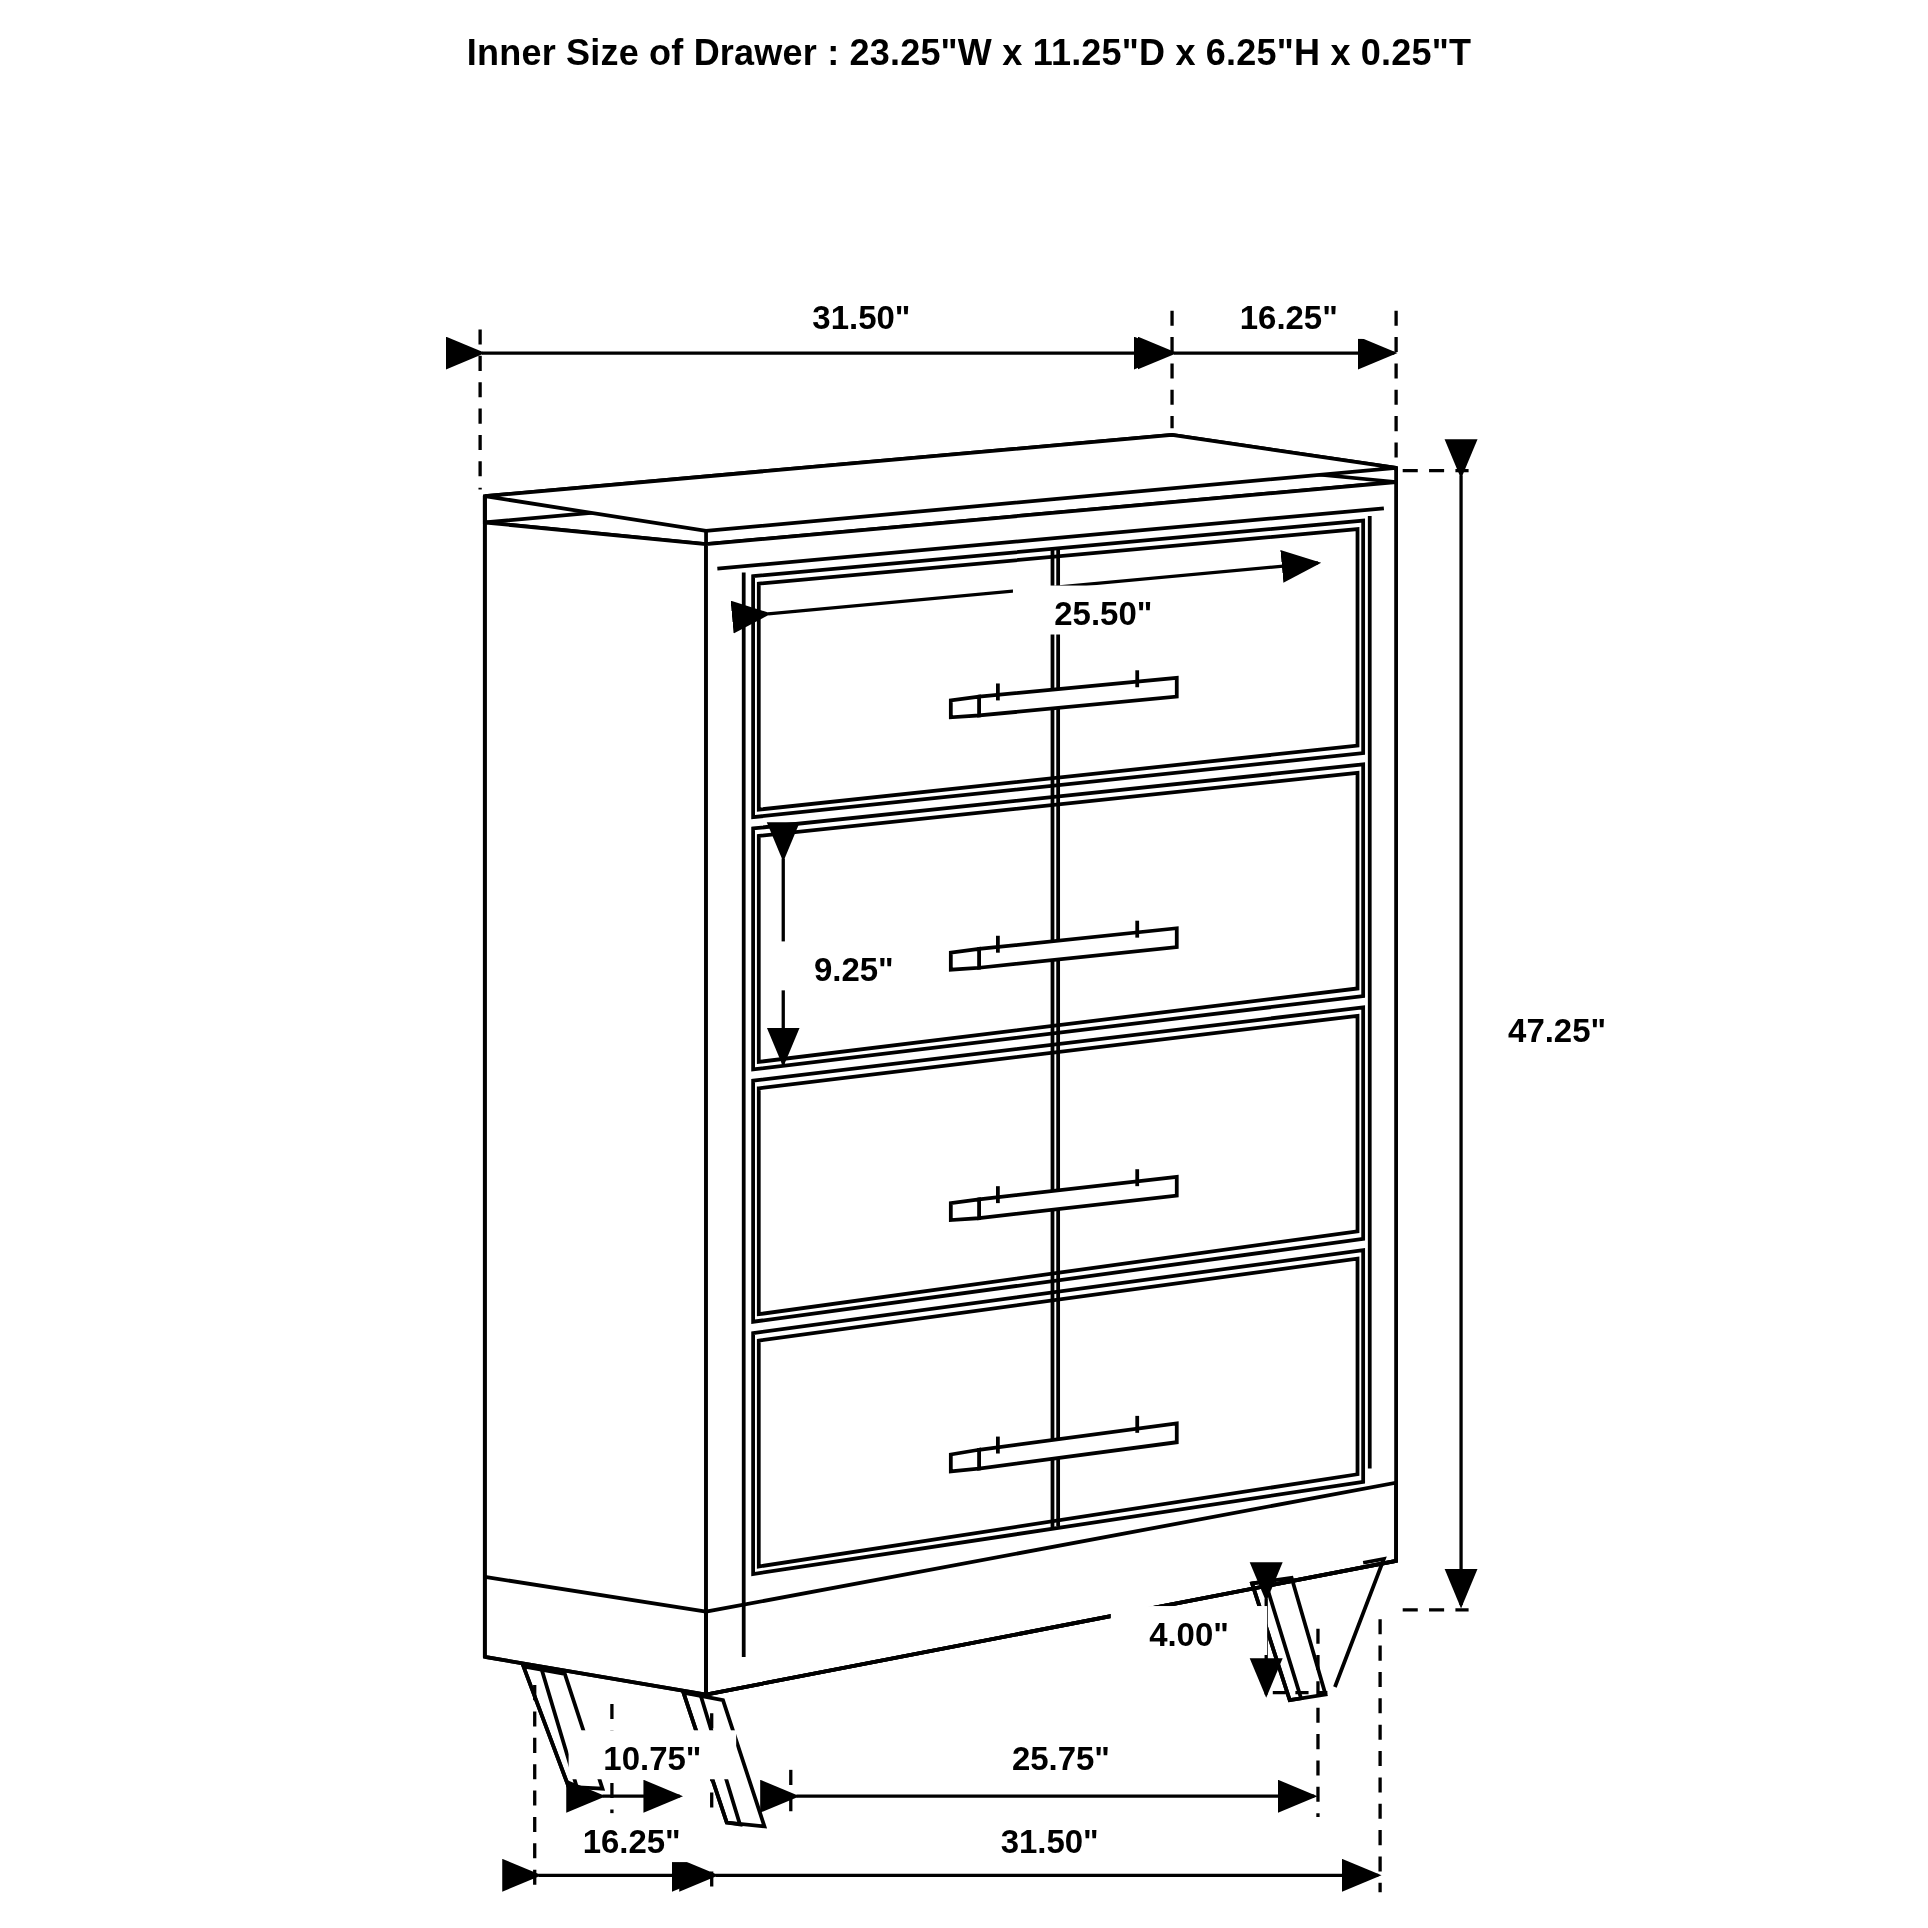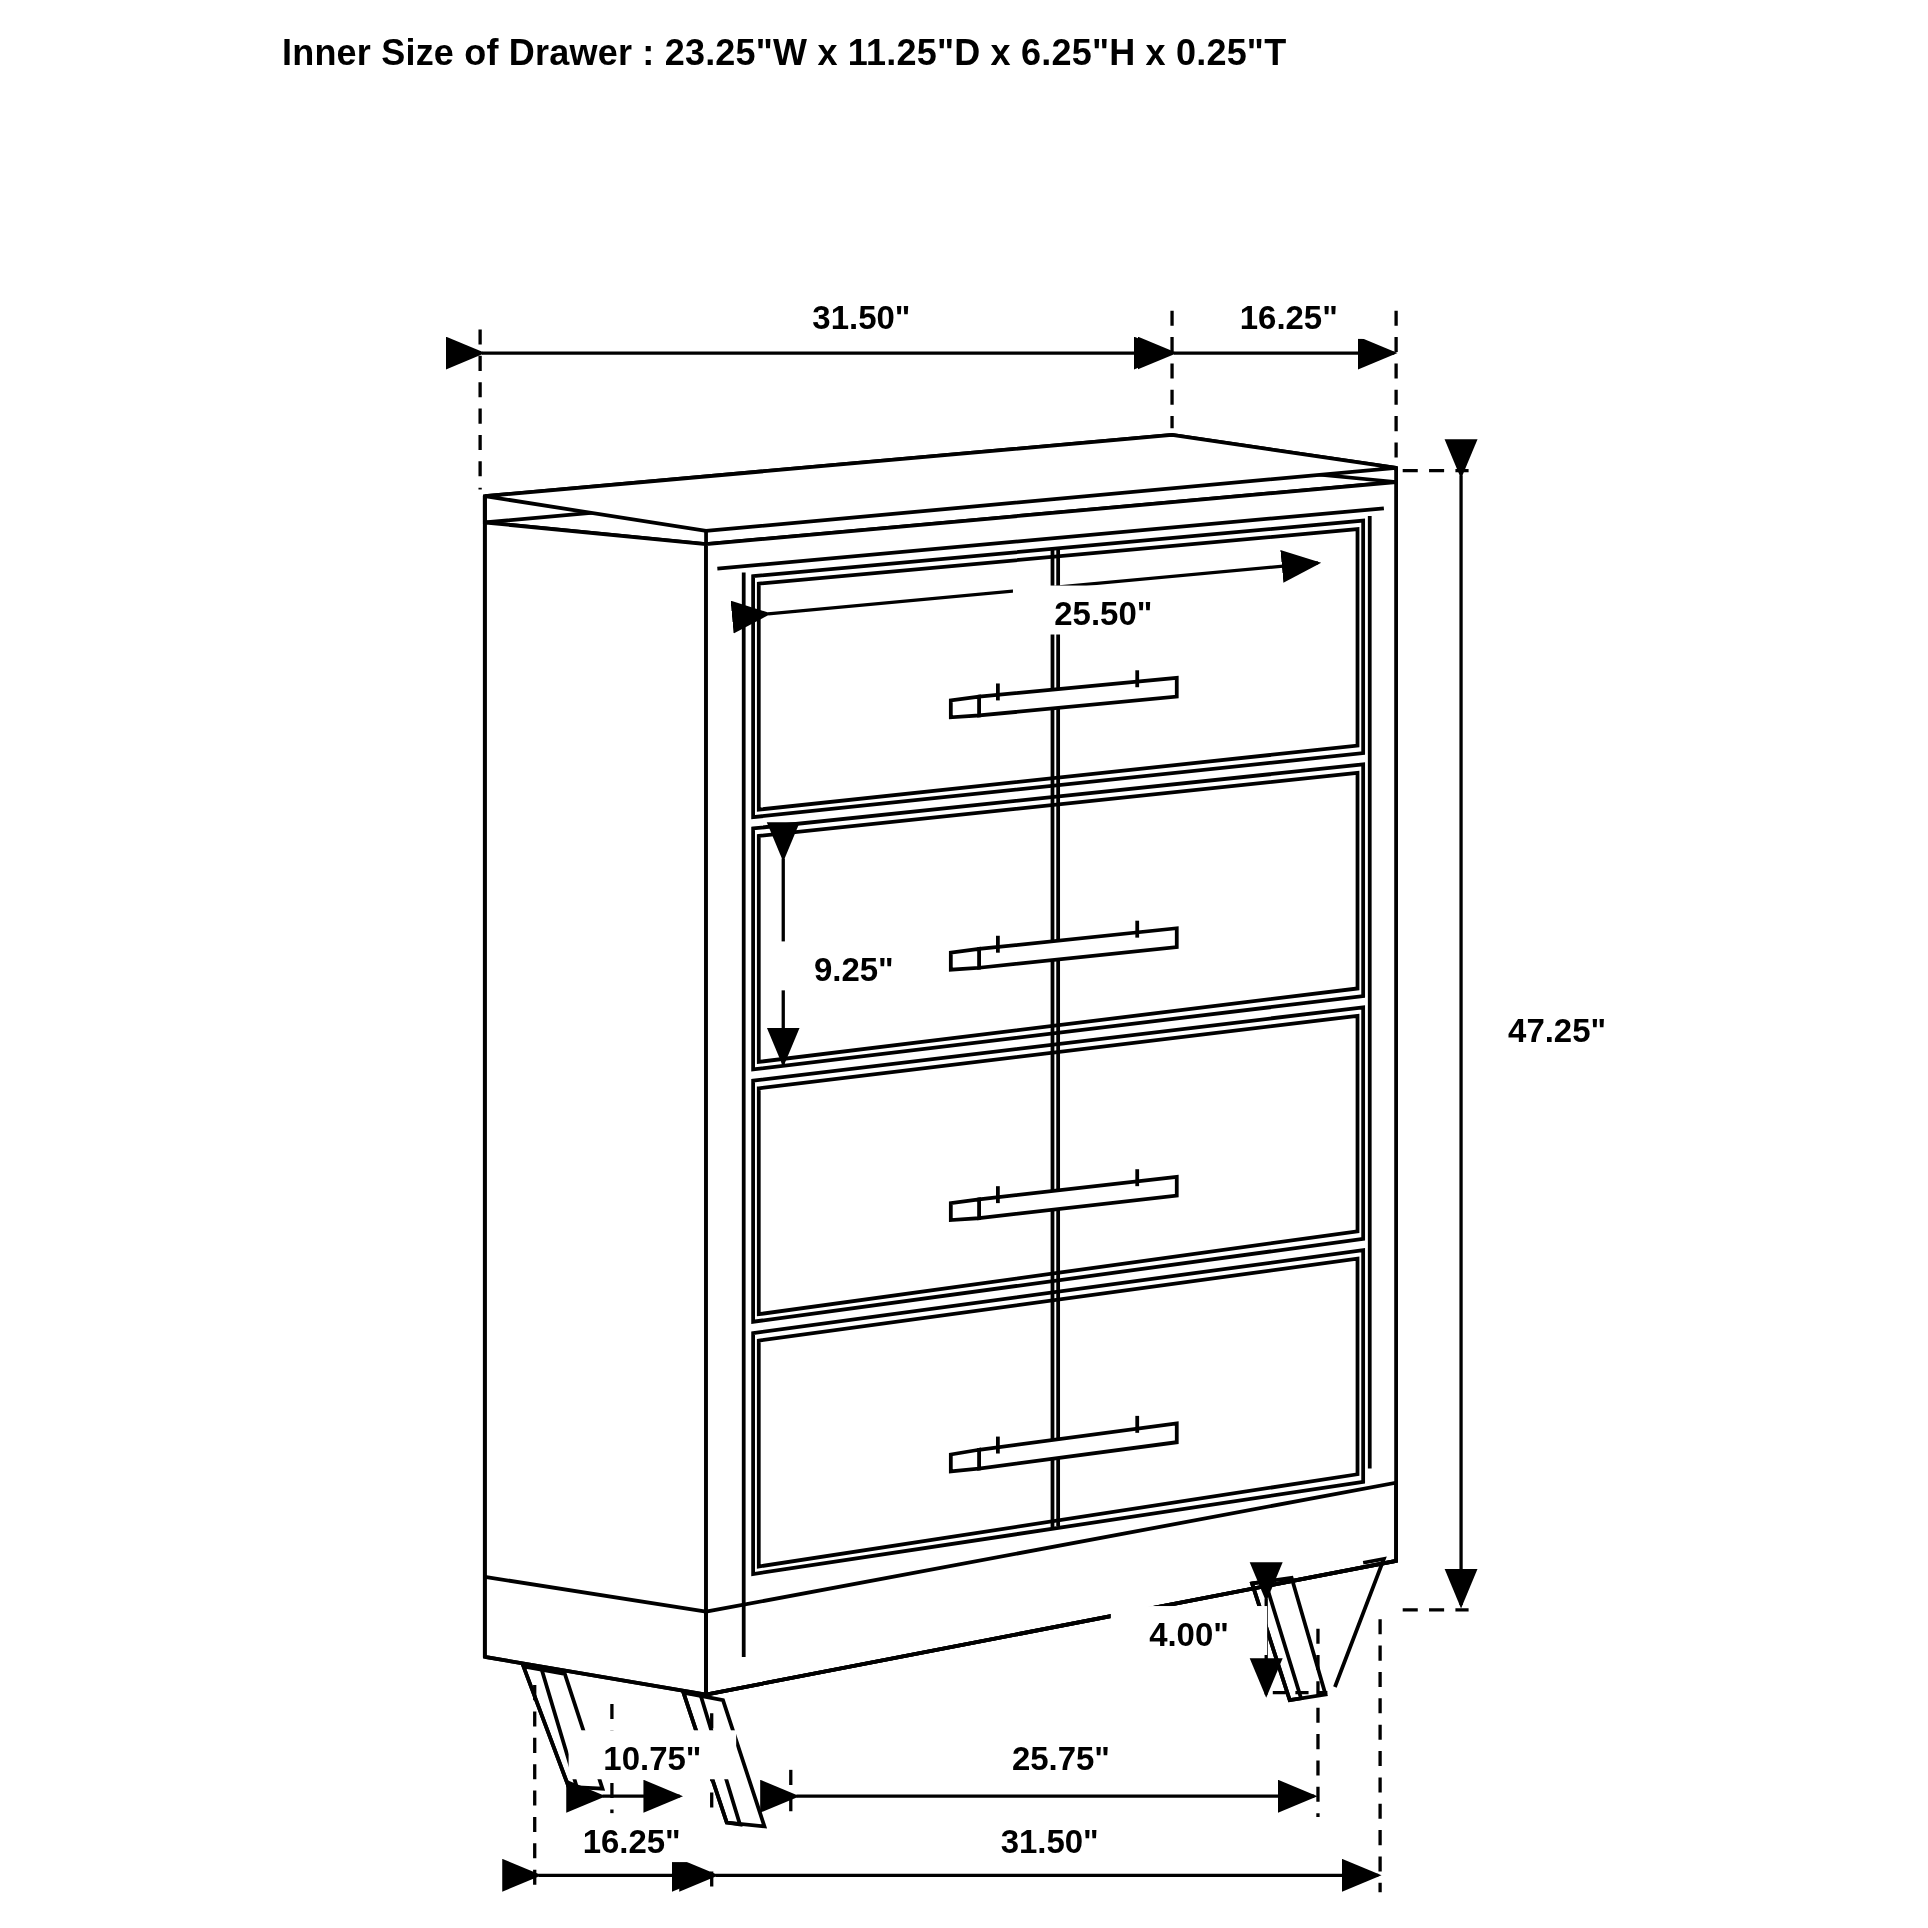--- a/index.html
+++ b/index.html
@@ -19,21 +19,21 @@
     position: absolute;
     left: 0; top: 0;
     width: 1928px;
     height: 1928px;
   }
   .title {
     position: absolute;
     left: 0;
     top: 32px;
     width: 1656px;
-    text-align: left;
+    text-align: center;
     padding-left: 282px;
     box-sizing: border-box;
     font-size: 36px;
     font-weight: bold;
     letter-spacing: 0.2px;
     white-space: nowrap;
   }
   svg#drawing {
     position: absolute;
     left: 0;

